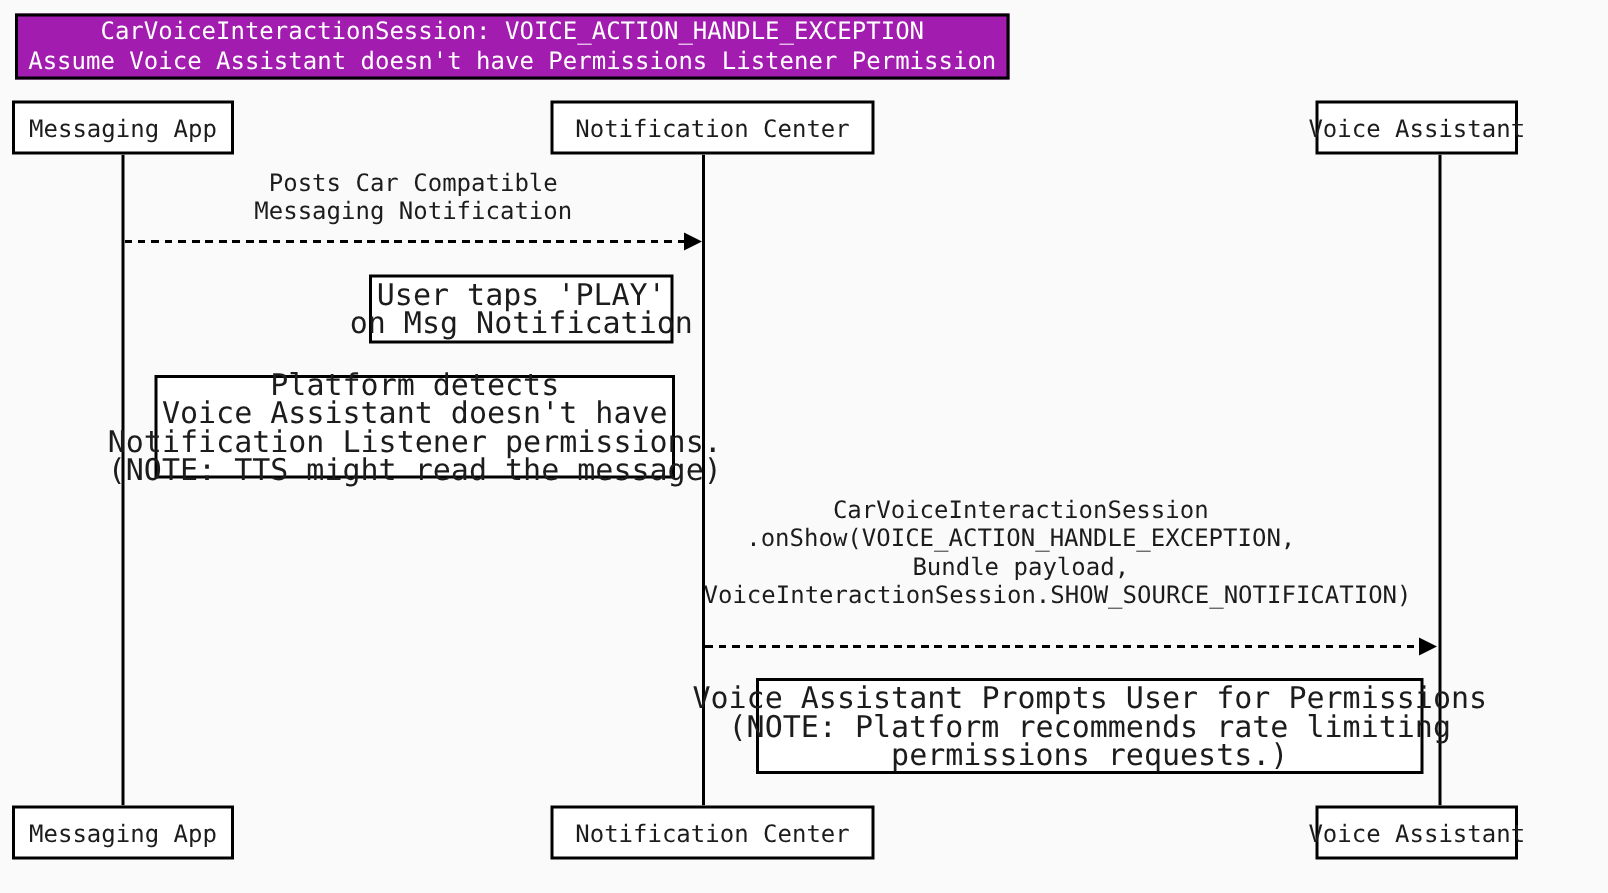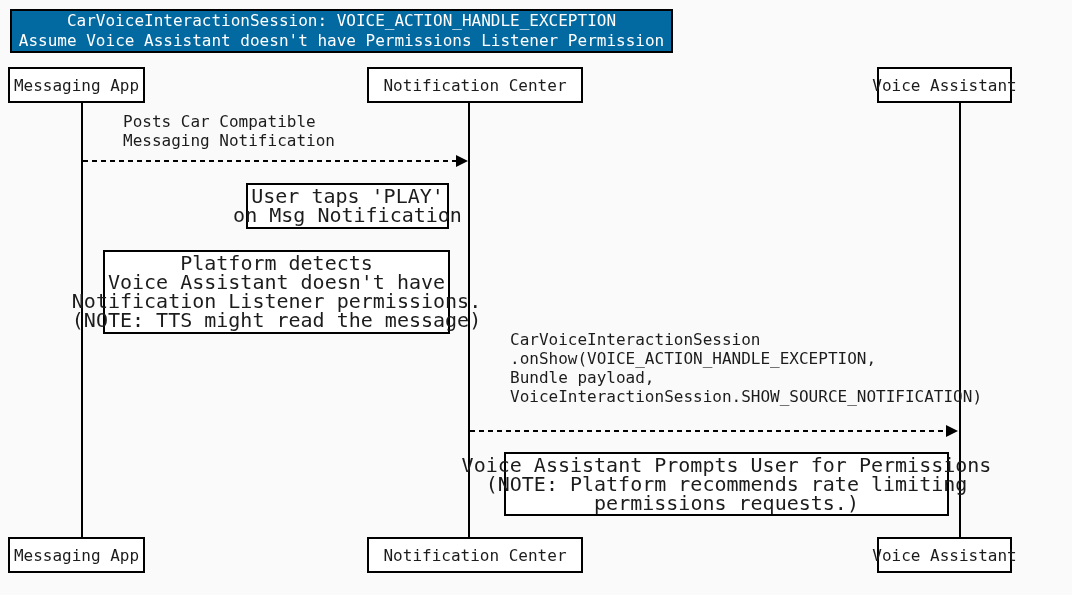--- a/index.html
+++ b/index.html
@@ -14,21 +14,21 @@
     background: #fafafa;
     font-family: "DejaVu Sans Mono", "Liberation Mono", monospace;
     color: #1c1c1c;
     overflow: hidden;
   }
   .title-box {
     position: absolute;
     left: 10px; top: 9px;
     width: 663px; height: 44px;
     box-sizing: border-box;
-    background: #0369a1;
+    background: #a21caf;
     border: 2px solid #000;
     color: #ffffff;
     display: flex;
     flex-direction: column;
     justify-content: center;
     align-items: center;
     font-size: 16px;
     line-height: 20px;
     white-space: pre;
     text-align: center;
@@ -47,30 +47,29 @@
     border: 2px solid #000;
     background: #ffffff;
     display: flex;
     align-items: center;
     justify-content: center;
     font-size: 16px;
     white-space: pre;
   }
   .row-top    { top: 67px; }
   .row-bottom { top: 537px; }
-  .p-msg   { left: 8px;   width: 137px; }
+  .p-msg   { left: 8px;   width: 148px; }
   .p-notif { left: 367px; width: 216px; }
   .p-voice { left: 877px; width: 135px; }
   .msg-label {
     position: absolute;
     font-size: 16px;
     line-height: 19px;
-    text-align: left;
+    text-align: center;
     white-space: pre;
-    padding-left: 41px;
   }
   .msg-line {
     position: absolute;
     height: 2px;
     background: repeating-linear-gradient(90deg, #000 0 5px, transparent 5px 9px);
   }
   .arrow-head {
     position: absolute;
     width: 0; height: 0;
     border-top: 6px solid transparent;
@@ -116,21 +115,21 @@
   </div>
 
   <div class="msg-label" style="left:82px; top:112px; width:387px;">Posts Car Compatible
 Messaging Notification</div>
   <div class="msg-line" style="left:83px; top:160px; width:373px;"></div>
   <div class="arrow-head" style="left:456px; top:155px;"></div>
 
   <div class="note" style="left:246px; top:183px; width:203px; height:46px;">User taps 'PLAY'
 on Msg Notification</div>
 
-  <div class="note" style="left:103px; top:250px; width:347px; height:84px;">Platform detects
+  <div class="note" style="left:103px; top:250px; width:347px; height:69px;">Platform detects
 Voice Assistant doesn't have
 Notification Listener permissions.
 (NOTE: TTS might read the message)</div>
 
   <div class="msg-label" style="left:469px; top:330px; width:423px;">CarVoiceInteractionSession
 .onShow(VOICE_ACTION_HANDLE_EXCEPTION,
 Bundle payload,
 VoiceInteractionSession.SHOW_SOURCE_NOTIFICATION)</div>
   <div class="msg-line" style="left:470px; top:430px; width:476px;"></div>
   <div class="arrow-head" style="left:946px; top:425px;"></div>

